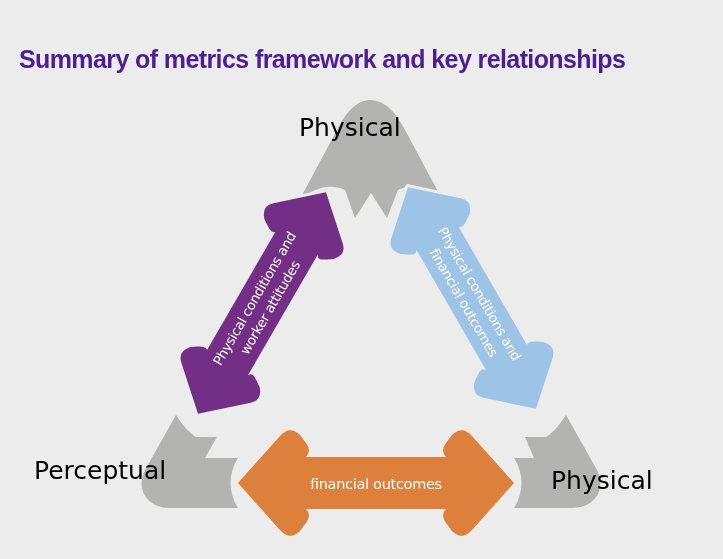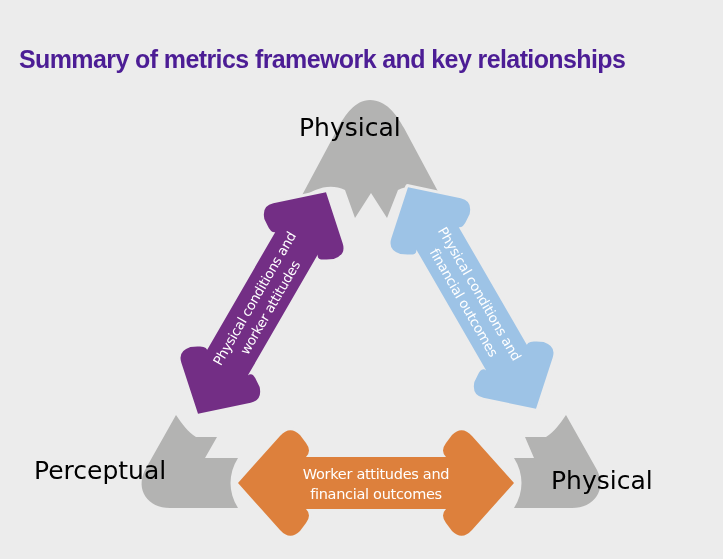--- a/index.html
+++ b/index.html
@@ -77,15 +77,14 @@
   <div>Physical conditions and</div>
   <div>worker attitudes</div>
 </div>
 
 <div class="arrow-text" style="left:472px; top:298px; transform: translate(-50%,-50%) rotate(60deg);">
   <div>Physical conditions and</div>
   <div>financial outcomes</div>
 </div>
 
 <div class="arrow-text" style="left:376px; top:484px; transform: translate(-50%,-50%); font-size:14.5px; line-height:20px;">
-  <div>Worker attitudes and</div>
   <div>financial outcomes</div>
 </div>
 
 </body></html>

